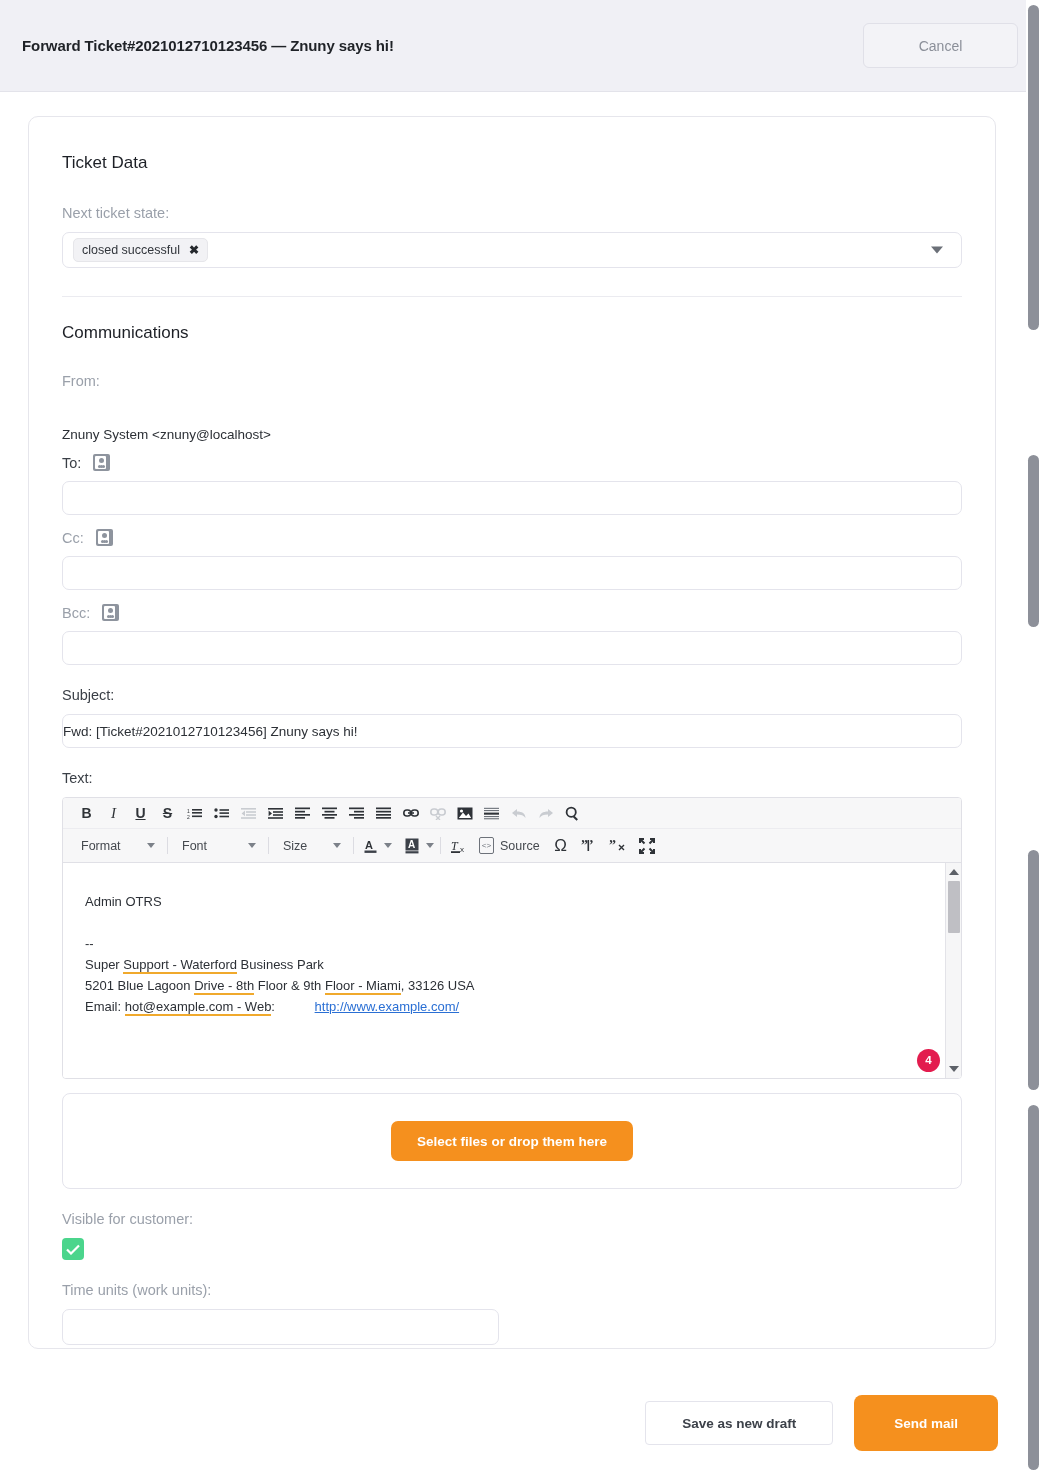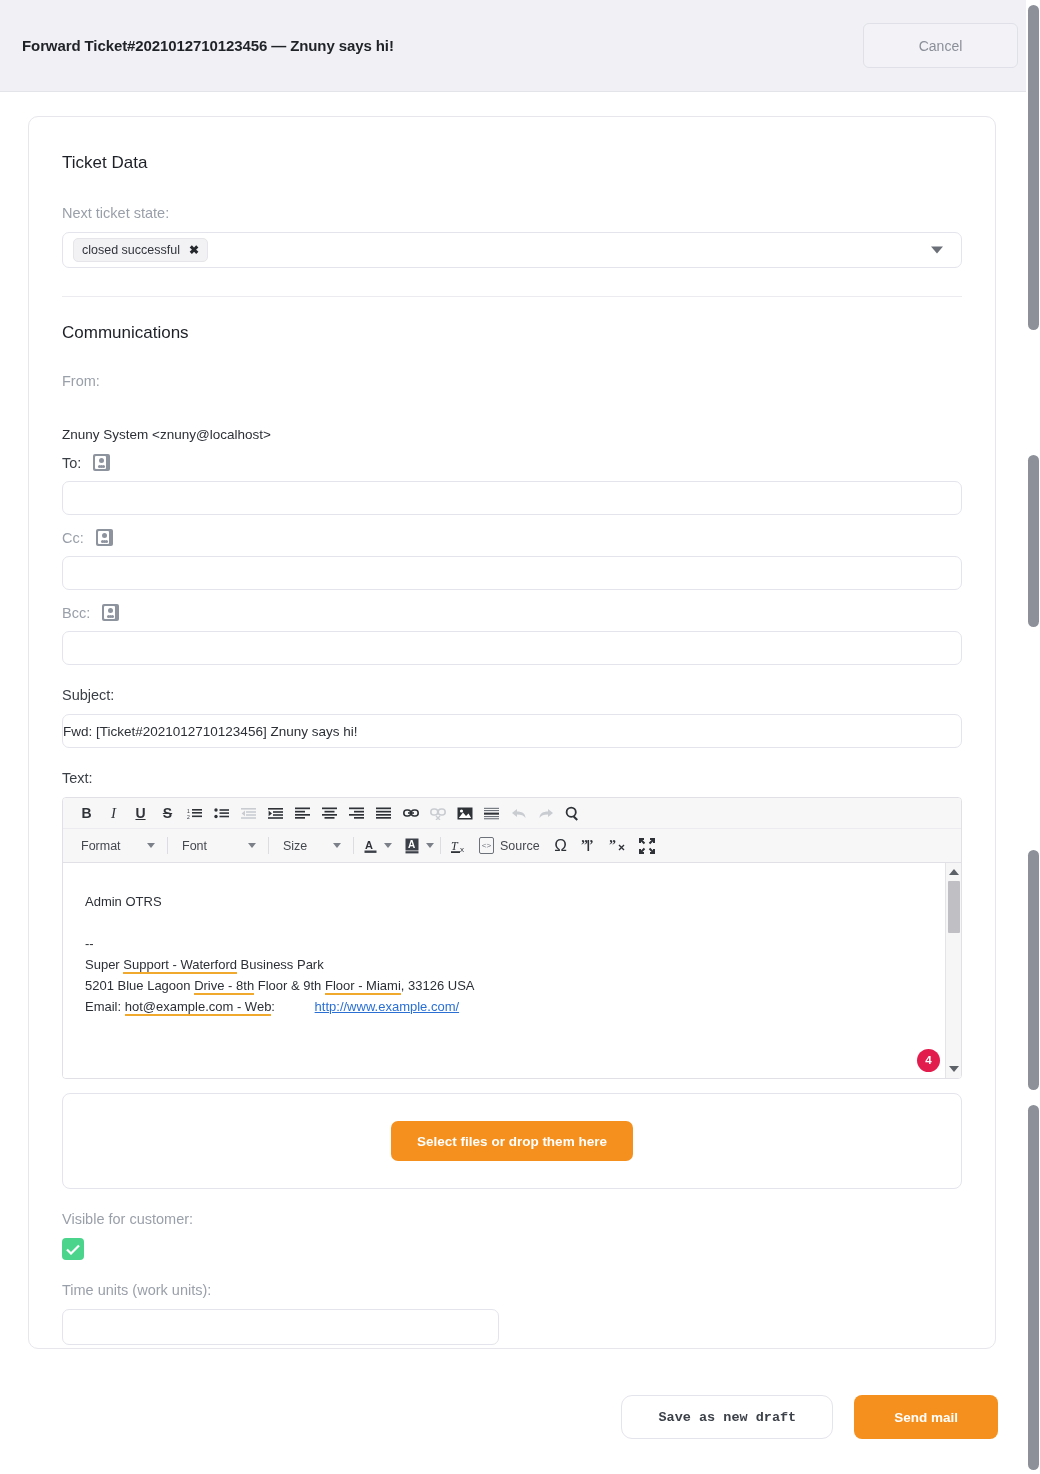--- a/index.html
+++ b/index.html
@@ -228,26 +228,26 @@
   }
 
   
   .footer {
     position:absolute; left:0; top:1395px; width:1033px;
     display:flex; justify-content:flex-end; align-items:center; gap:21px;
     padding-right:35px;
   }
   .btn-draft {
     height:44px; padding:0 36px;
-    background:#fff; border:1px solid #e4e4ec; border-radius:11px;
+    background:#fff; border:1px solid #e4e4ec; border-radius:4px;
     font-size:13.5px; font-weight:bold; color:#3c4149;
-    font-family:Liberation Mono, monospace; cursor:pointer;
+    font-family:Liberation Sans, sans-serif; cursor:pointer;
   }
   .btn-send {
-    height:44px; padding:0 40px;
+    height:56px; padding:0 40px;
     background:#f5901e; border:none; border-radius:8px;
     font-size:13.5px; font-weight:bold; color:#fff;
     font-family:"Liberation Sans", sans-serif; cursor:pointer;
   }
 
   
   .page-sb { position:absolute; right:0; top:0; width:14px; height:1474px; background:#fff; }
   .page-sb-thumb { position:absolute; right:1px; width:11px; background:#8d9099; border-radius:6px; }
 </style>
 </head>

